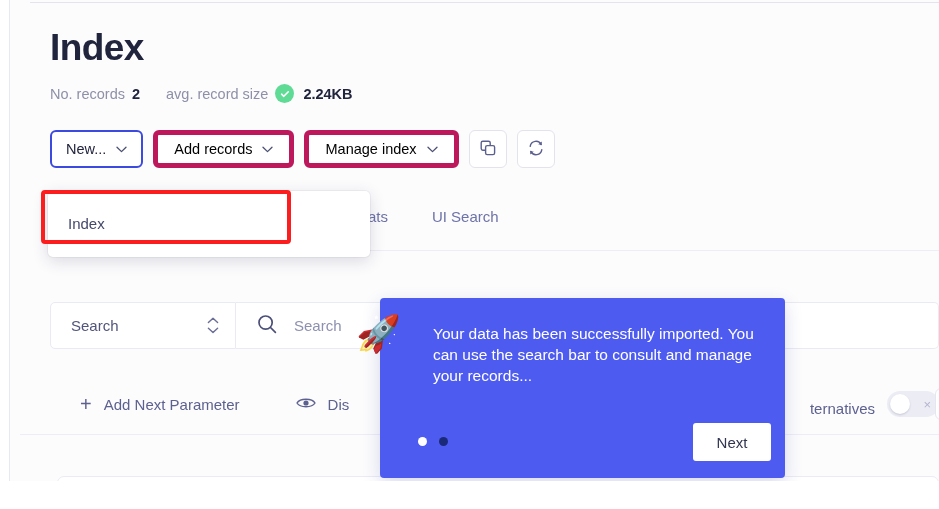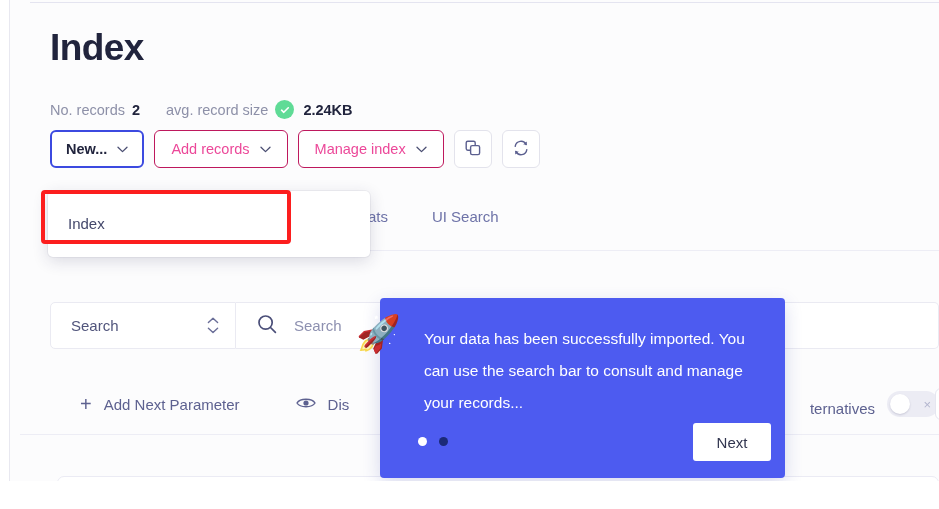--- a/index.html
+++ b/index.html
@@ -52,21 +52,21 @@
     left: 40px; top: 26px;
     font-size: 37px;
     font-weight: 700;
     color: #21243d;
     letter-spacing: -0.6px;
     line-height: 1;
   }
 
   .meta-row {
     position: absolute;
-    left: 40px; top: 97px;
+    left: 40px; top: 81px;
     display: flex;
     align-items: center;
     font-size: 14.5px;
     color: #8e90a6;
     gap: 7px;
   }
   .meta-label { color: #8d90a8; }
   .meta-value { color: #21243d; font-weight: 700; }
   .meta-gap { width: 12px; }
   .check-badge {
@@ -83,38 +83,37 @@
   
   .toolbar {
     position: absolute;
     left: 40px; top: 127px;
     display: flex;
     align-items: center;
     gap: 10px;
   }
   .btn {
     height: 38px;
-    border: 1px solid #be185d;
+    border: 5px solid #be185d;
     border-radius: 6px;
     background: #ffffff;
     display: inline-flex;
     align-items: center;
     justify-content: center;
     gap: 10px;
     padding: 6px 16px;
     font-size: 14.5px;
-    color: #ec4899;
+    color: #000000;
     cursor: pointer;
     white-space: nowrap;
   }
   .btn.primary-outline {
     border: 2px solid #3c4ae0;
     color: #21243d;
     padding: 0 14px;
-    font-weight: bold;
   }
   .btn .chev { color: #4b4f73; font-size: 11px; line-height: 1; }
   .icon-btn {
     width: 38px; height: 38px;
     border: 1px solid #e3e3ec;
     border-radius: 6px;
     background: #ffffff;
     display: inline-flex;
     align-items: center;
     justify-content: center;
@@ -334,24 +333,24 @@
     position: absolute;
     left: 380px; top: 298px;
     width: 405px; height: 180px;
     background: #4d5bf0;
     border-radius: 4px;
     z-index: 80;
     box-shadow: 0 6px 18px rgba(40,50,160,0.18);
   }
   .tooltip-text {
     position: absolute;
-    left: 44px; top: 25px;
+    left: 53px; top: 25px;
     width: 330px;
     font-size: 15.5px;
-    line-height: 32px;
+    line-height: 21px;
     color: #ffffff;
   }
   .tooltip-dots {
     position: absolute;
     left: 38px; bottom: 32px;
     display: flex;
     align-items: center;
     gap: 12px;
   }
   .dot { width: 9px; height: 9px; border-radius: 50%; flex: none; }

